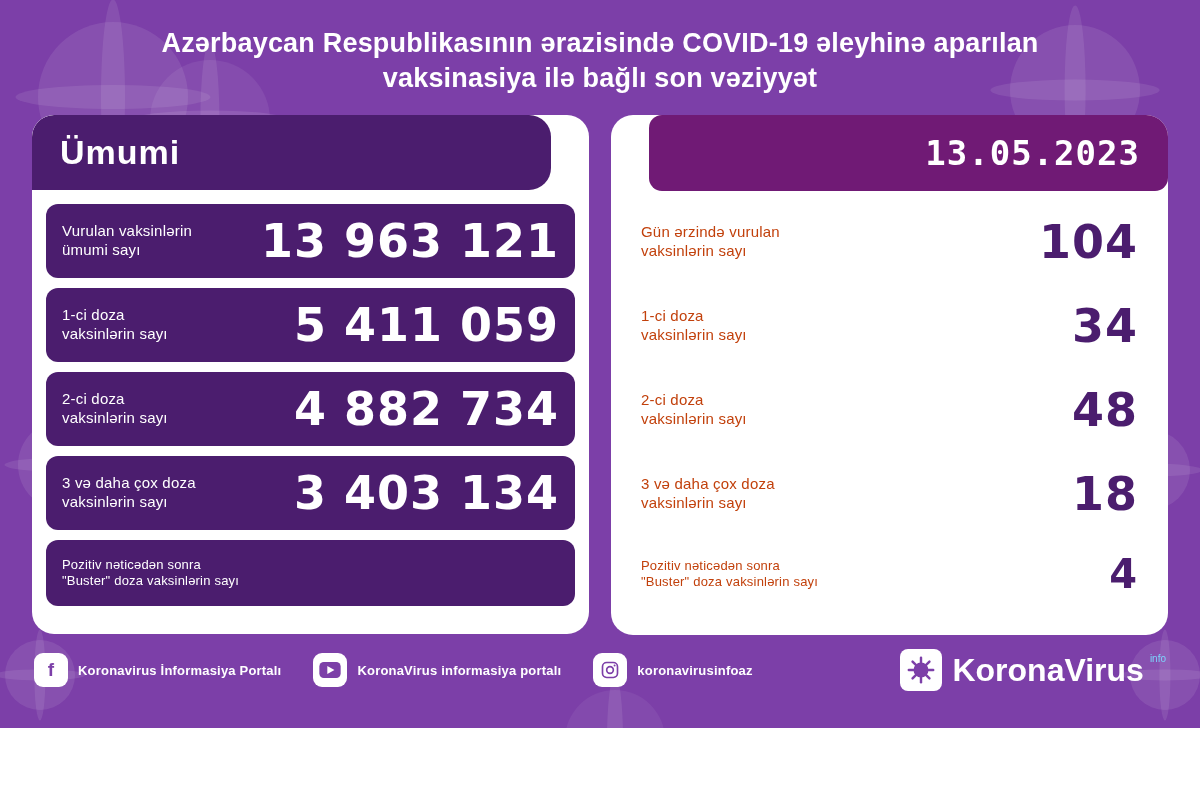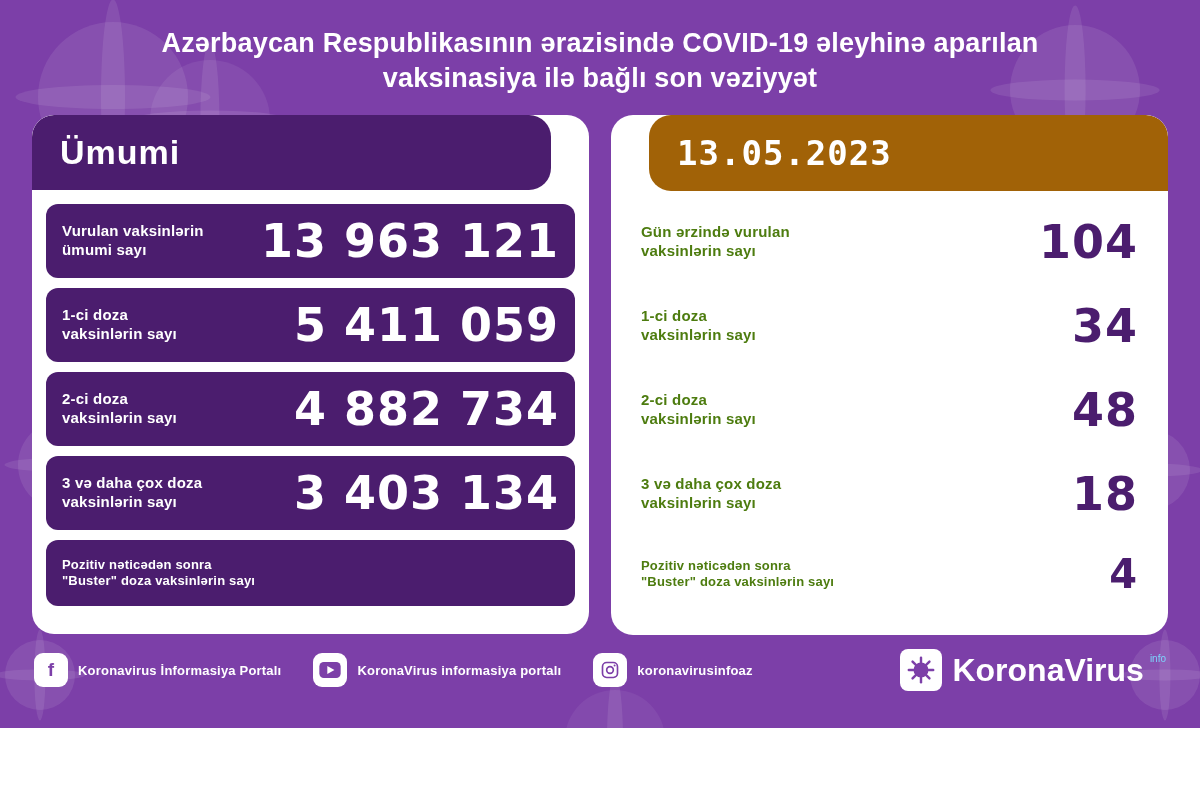--- a/index.html
+++ b/index.html
@@ -83,55 +83,56 @@
   .panel-title.left {
     background: #4b1d6e;
     font-size: 34px;
     border-top-left-radius: 22px;
     border-top-right-radius: 22px;
     border-bottom-right-radius: 22px;
     border-bottom-left-radius: 0;
     margin-right: 38px;
   }
   .panel-title.right {
-    background: #a16207;
+    background: #701a75;
     font-size: 34px;
-    text-align: left;
+    text-align: right;
     border-bottom-left-radius: 22px;
     border-bottom-right-radius: 0;
     border-top-left-radius: 22px;
     border-top-right-radius: 22px;
     margin-left: 38px;
     font-family: "DejaVu Sans Mono", monospace;
+    border-radius: 13px;
   }
   .rows { padding: 14px 14px 0 14px; }
 
   .row {
     display: flex;
     align-items: center;
     justify-content: space-between;
     border-radius: 12px;
     margin-bottom: 10px;
     padding: 10px 16px;
     min-height: 66px;
   }
   .row.dark { background: #4b1d6e; }
   .row.plain { background: #ffffff; }
 
   .row-label {
     font-size: 15px;
-    font-weight: bold;
+    font-weight: normal;
     line-height: 1.25;
     letter-spacing: 0.2px;
     white-space: pre-line;
     flex: 0 0 auto;
     max-width: 45%;
   }
   .row.dark .row-label { color: #ffffff; }
-  .row.plain .row-label { color: #4d7c0f; }
+  .row.plain .row-label { color: #c2410c; }
 
   .row-value {
     font-size: 46px;
     font-weight: bold;
     letter-spacing: 1px;
     font-family: "DejaVu Sans", sans-serif;
     text-align: right;
     flex: 1 1 auto;
   }
   .row.dark .row-value { color: #ffffff; }

